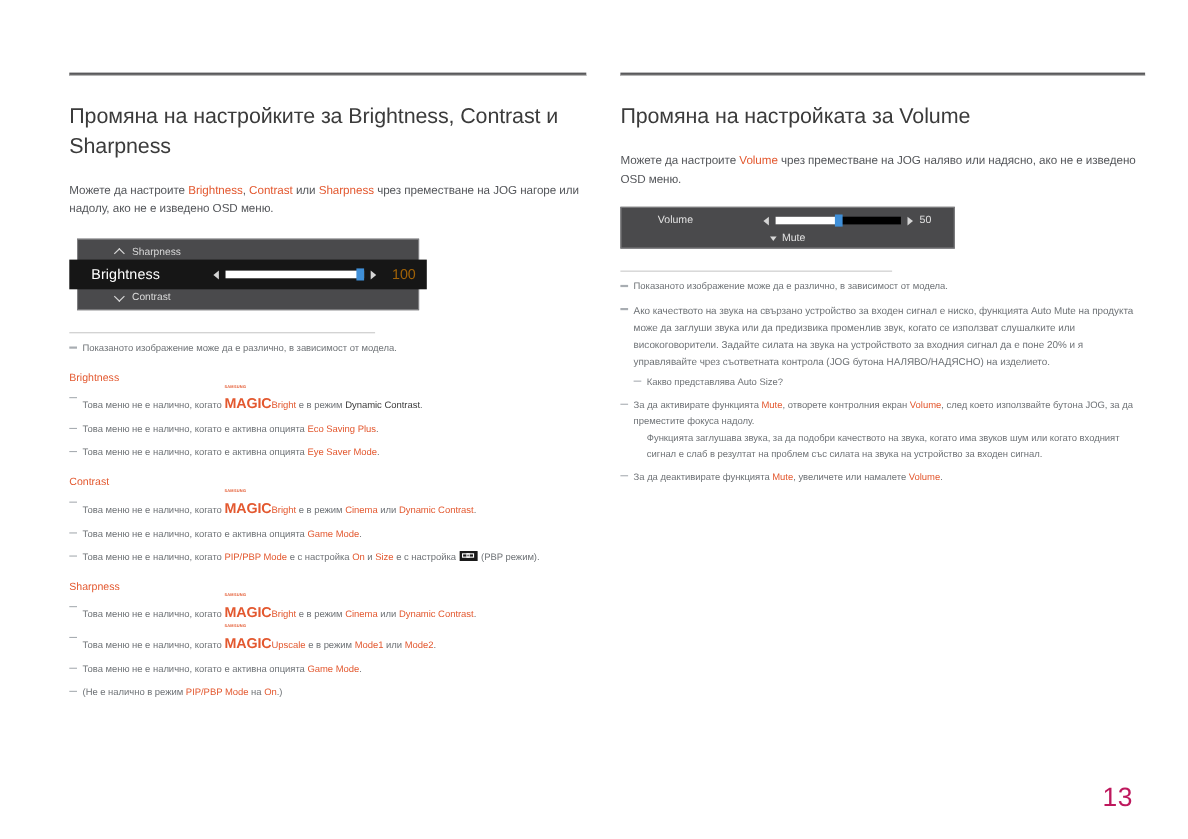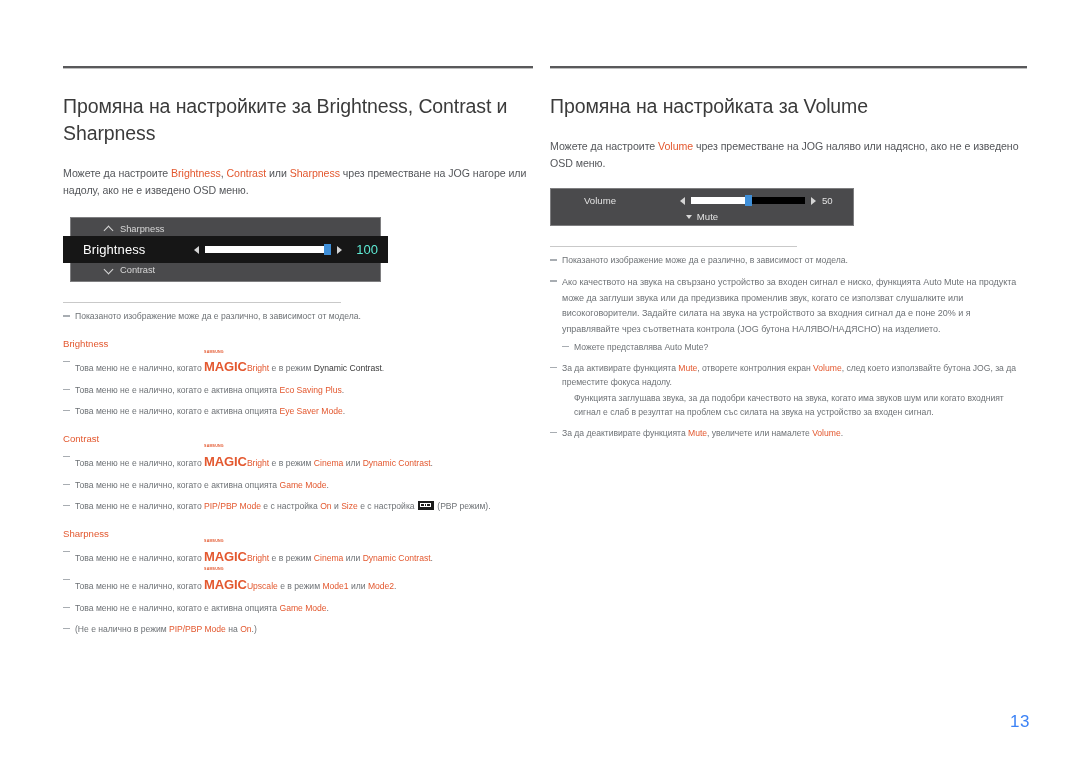--- a/index.html
+++ b/index.html
@@ -17,21 +17,21 @@
   .page {
     position: absolute;
     inset: 0;
   }
 
   .col {
     position: absolute;
     top: 66px;
   }
   .col-left  { left: 63px;  width: 470px; }
-  .col-right { left: 550px; width: 477px; }
+  .col-right { left: 564px; width: 477px; }
 
   .top-rule {
     height: 3px;
     background: #59595b;
     border-bottom: 1px solid #bfbfbf;
     width: 100%;
   }
 
   h1.section-title {
     font-size: 19.5px;
@@ -141,21 +141,21 @@
   }
   .bar-knob {
     position: absolute;
     top: -2px;
     width: 7px;
     height: 11px;
     background: #3f8fd8;
   }
   .slider-val {
     font-size: 13px;
-    color: #5eead4;
+    color: #a16207;
     width: 30px;
     text-align: right;
   }
 
   
   .osd-volume {
     position: relative;
     margin-top: 16px;
     width: 304px;
     height: 38px;
@@ -302,22 +302,22 @@
     width: 5px;
     border: 1px solid #ffffff;
   }
   .pbp-icon::before { left: 1.5px; }
   .pbp-icon::after  { right: 1.5px; }
 
   .page-number {
     position: absolute;
     right: 50px;
     top: 712px;
-    font-size: 17px;
-    color: #3b82f6;
+    font-size: 24px;
+    color: #be185d;
     letter-spacing: 0.5px;
   }
 </style>
 </head>
 <body>
 
 <div class="page">
 
   <div class="col col-left">
 
@@ -412,21 +412,21 @@
         <span>Mute</span>
       </div>
     </div>
 
     <div class="thin-rule thin-rule-right"></div>
 
     <div class="note">Показаното изображение може да е различно, в зависимост от модела.</div>
 
     <div class="note note-big">Ако качеството на звука на свързано устройство за входен сигнал е ниско, функцията Auto Mute на продукта може да заглуши звука или да предизвика променлив звук, когато се използват слушалките или високоговорители. Задайте силата на звука на устройството за входния сигнал да е поне 20% и я управлявайте чрез съответната контрола (JOG бутона НАЛЯВО/НАДЯСНО) на изделието.</div>
 
-    <div class="note sub">Можете представлява Auto Mute?</div>
+    <div class="note sub">Какво представлява Auto Size?</div>
 
     <div class="note"><span>За да активирате функцията </span><span class="accent">Mute</span><span>, отворете контролния екран </span><span class="accent">Volume</span><span>, след което използвайте бутона JOG, за да преместите фокуса надолу.</span></div>
 
     <div class="note subsub">Функцията заглушава звука, за да подобри качеството на звука, когато има звуков шум или когато входният сигнал е слаб в резултат на проблем със силата на звука на устройство за входен сигнал.</div>
 
     <div class="note"><span>За да деактивирате функцията </span><span class="accent">Mute</span><span>, увеличете или намалете </span><span class="accent">Volume</span><span>.</span></div>
 
   </div>
 
   <div class="page-number">13</div>

